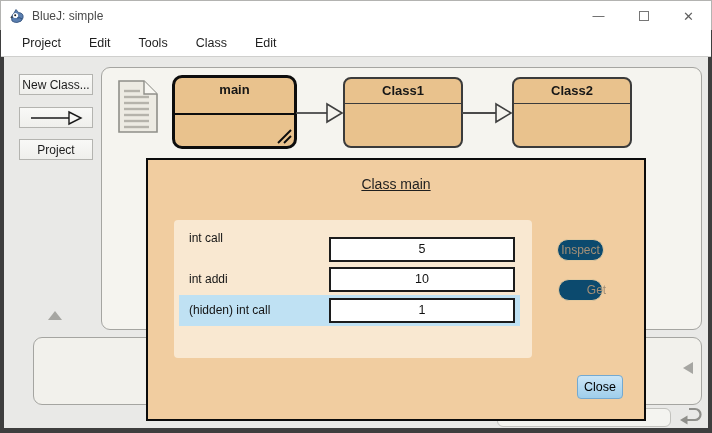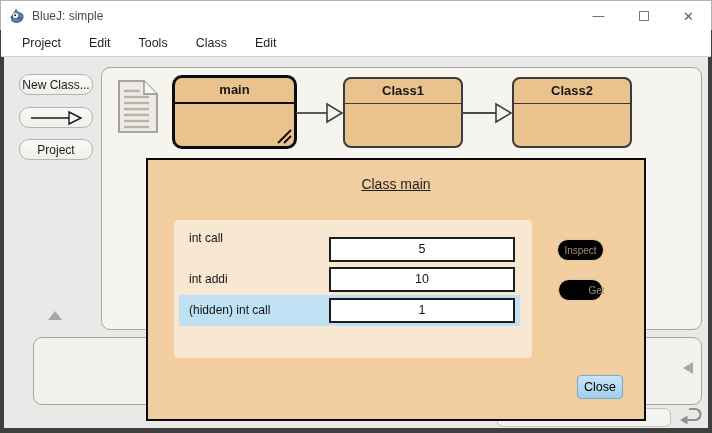--- a/index.html
+++ b/index.html
@@ -19,55 +19,55 @@
   .cap-close { right:0; font-size:13px; }
 
   .menubar { position:absolute; left:1px; top:30px; width:710px; height:27px; background:#ffffff;
              border-bottom:1px solid #cfcfcd; display:flex; align-items:center; padding-left:19px; }
   .menu-item { font-size:12.5px; color:#1f1f1f; margin-right:24px; padding:3px 2px; }
 
   .content { position:absolute; left:4px; top:57px; width:704px; height:371px; background:#e9e9e7; }
 
   
   .tool-btn { position:absolute; width:74px; height:21px; background:linear-gradient(#f9f9f7,#efefec);
-              border:1px solid #b4b4b0; border-radius:10px; font-size:12px; color:#1c1c1c;
+              border:1px solid #b4b4b0; border-radius:0; font-size:12px; color:#1c1c1c;
               display:flex; align-items:center; justify-content:center; }
 
   
   .panel { position:absolute; border:1.5px solid #a5a5a1; border-radius:9px; }
   .diagram-panel { left:101px; top:67px; width:601px; height:263px; background:#f5f4ef; }
   .bench-panel { left:33px; top:337px; width:669px; height:68px; background:#f2f1ec; }
 
   
   .class-box { position:absolute; background:#e9c28d; border-radius:8px; border:2px solid #3b3b3b; }
   .class-box .class-title { height:25px; line-height:24px; text-align:center; font-weight:bold;
         font-size:13px; color:#161616; border-bottom:1.5px solid #3b3b3b; }
   .class-main { border:3px solid #0d0d0d; border-radius:10px; }
-  .class-main .class-title { border-bottom:2px solid #0d0d0d; height:26px; }
+  .class-main .class-title { border-bottom:2px solid #0d0d0d; height:37px; }
   .corner-marks { position:absolute; right:1px; bottom:1px; }
 
   .tri { position:absolute; width:0; height:0; }
   .tri-up { left:48px; top:311px; border-left:7px solid transparent; border-right:7px solid transparent; border-bottom:9px solid #a6a6a2; }
   .tri-left { left:683px; top:362px; border-top:6px solid transparent; border-bottom:6px solid transparent; border-right:10px solid #a6a6a2; }
 
   .codepad { position:absolute; left:497px; top:408px; width:174px; height:19px; background:#f4f4f0;
              border:1.5px solid #c2c2be; border-radius:6px; outline:none; font-size:11px; padding:0 6px; color:#333; }
   .reset-svg { position:absolute; left:678px; top:405px; }
 
   
   .dialog { position:absolute; left:146px; top:158px; width:500px; height:263px; background:#f1cda0;
             border:2.5px solid #0b0b0b; z-index:10; }
   .dialog-title { position:absolute; left:0; top:16px; width:100%; text-align:center; font-size:14px; color:#1f1f1f;text-decoration:underline; }
   .fields-panel { position:absolute; left:26px; top:60px; width:358px; height:138px; background:#f9e8d1; border-radius:4px; }
   .field-highlight { position:absolute; left:31px; top:135px; width:341px; height:31px; background:#bfe1f3; }
   .field-label { position:absolute; left:41px; font-size:12px; color:#141414; }
   .value-box { position:absolute; left:181px; width:186px; height:25px; background:#ffffff;
                border:2px solid #1c1c1c; text-align:center; line-height:21px; font-size:12.5px; color:#111; }
-  .dlg-btn-disabled { position:absolute; background:#000000; border:1.5px solid #e3c99f; border-radius:11px;
-               color:#a28f77; font-size:10px; display:flex; align-items:center; justify-content:center; }
+  .dlg-btn-disabled { position:absolute; background:#0c4a6e; border:1.5px solid #e3c99f; border-radius:11px;
+               color:#a28f77; font-size:12px; display:flex; align-items:center; justify-content:center; }
   .close-btn { position:absolute; left:429px; top:215px; width:46px; height:24px;
                background:linear-gradient(#cbe5f6,#9fceeb); border:1.5px solid #74a9d0; border-radius:4px;
                color:#000; font-size:12.5px; display:flex; align-items:center; justify-content:center; }
 
   .doc-icon { position:absolute; left:118px; top:80px; }
   .arrow-svg { position:absolute; }
 </style>
 </head>
 <body>
 

